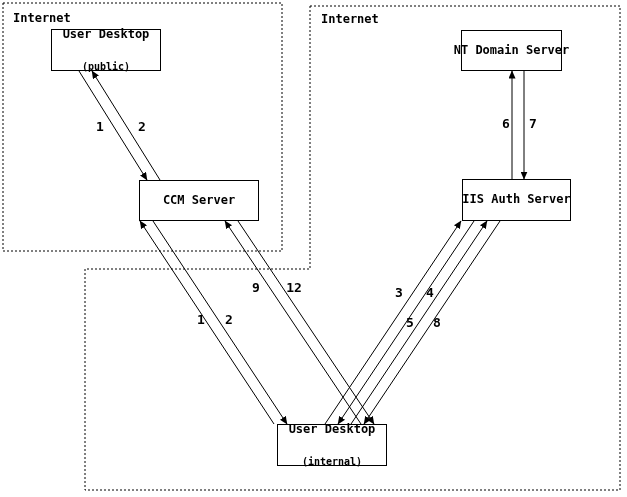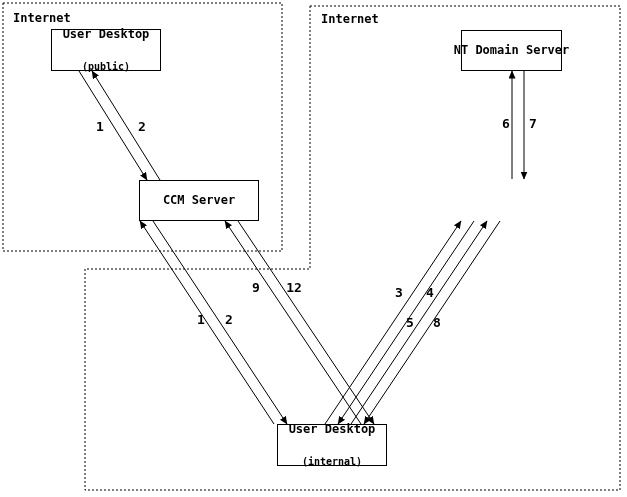--- a/index.html
+++ b/index.html
@@ -60,20 +60,23 @@
   </div>
 
   <div class="node" style="left:461px;top:30px;width:101px;height:41px">
     <div class="node-title">NT Domain Server</div>
   </div>
 
   <div class="node" style="left:139px;top:180px;width:120px;height:41px">
     <div class="node-title">CCM Server</div>
   </div>
 
+  <div class="node" style="left:462px;top:179px;width:109px;height:42px">
+    <div class="node-title">IIS Auth Server</div>
+  </div>
 
   <div class="node" style="left:277px;top:424px;width:110px;height:42px">
     <div class="node-title">User Desktop</div>
     <div class="node-subtitle">(internal)</div>
   </div>
 
   <div class="msg" style="left:100px;top:126px">1</div>
   <div class="msg" style="left:142px;top:126px">2</div>
 
   <div class="msg" style="left:201px;top:319px">1</div>

